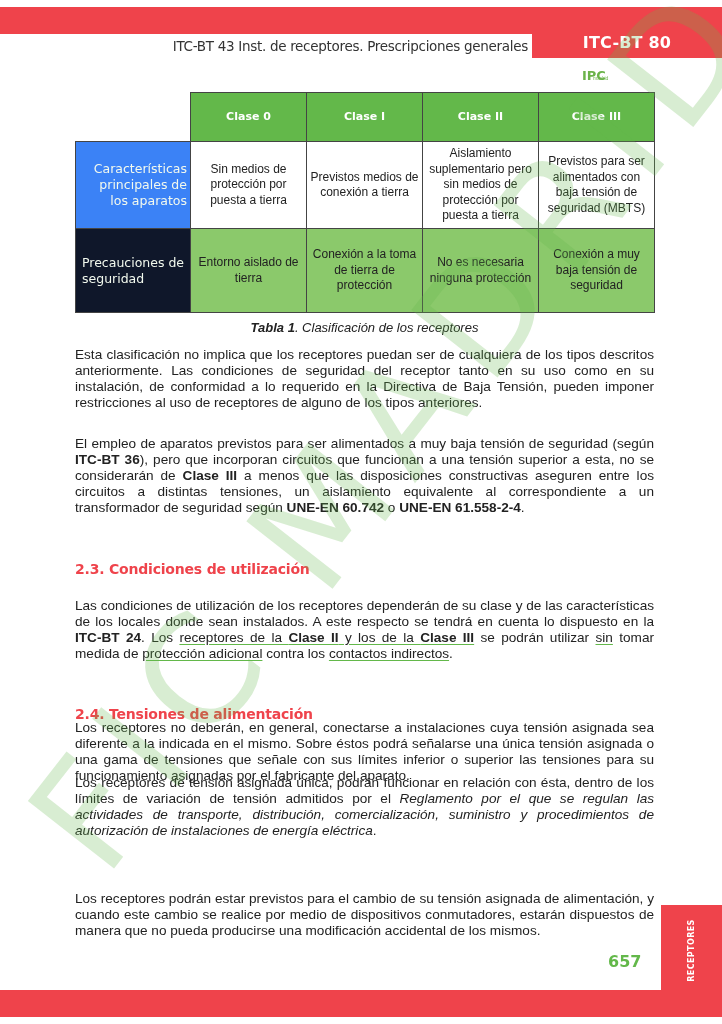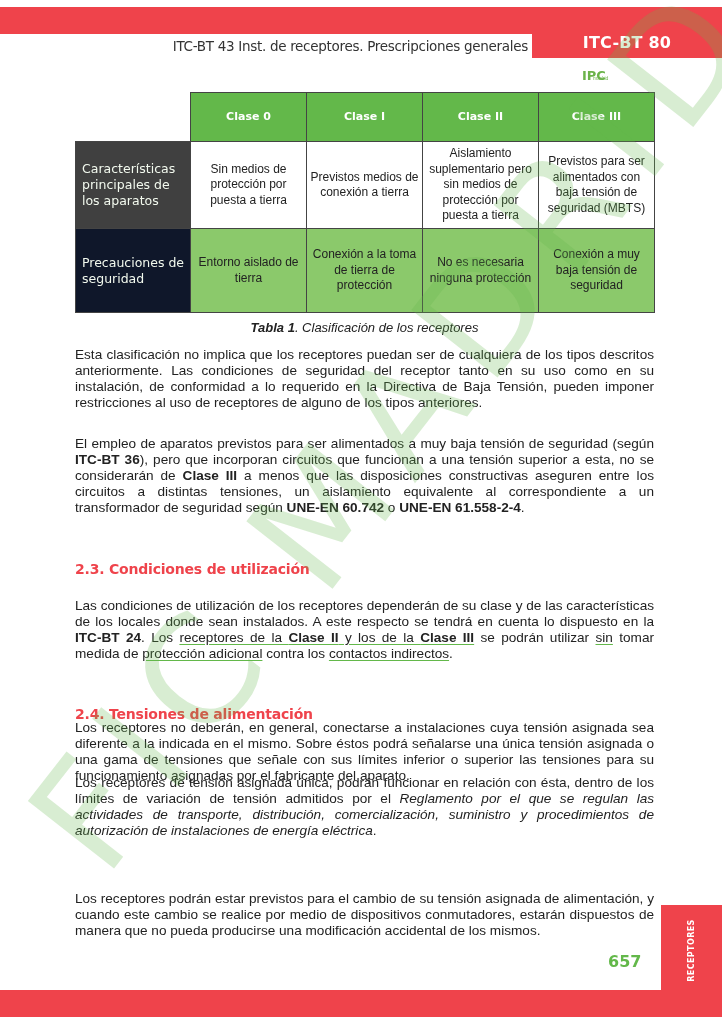--- a/index.html
+++ b/index.html
@@ -21,21 +21,21 @@
 
   table.clasif { position: absolute; left: 75px; top: 92px; border-collapse: collapse; z-index: 1; }
   table.clasif td, table.clasif th { border: 1.2px solid #444; text-align: center; vertical-align: middle;
     font-size: 12px; line-height: 15.5px; color: #222; padding: 0 3px; }
   table.clasif th.corner { border: none; background: transparent; border-bottom: 1.2px solid #444; border-right: 1.2px solid #444; }
   table.clasif th.head { background: #63b84a; color: #fff; height: 49px; width: 116px; font-family: "DejaVu Sans", sans-serif;
     font-size: 11px; font-weight: bold; }
   table.clasif td.rowhead { background: #63b84a; color: #f2f9ee; text-align: left; width: 115px; padding-left: 6px;
     font-family: "DejaVu Sans", sans-serif; font-size: 12.5px; line-height: 16px; }
   table.clasif tr.r1 td { height: 87px; background: #fff; }
-  table.clasif tr.r1 td.rowhead { background: #404040; }
+  table.clasif tr.r1 td.rowhead { background: #3b82f6; text-align: right; }
   table.clasif tr.r2 td { height: 84px; background: #8bc96b; }
   table.clasif tr.r2 td.rowhead { background: #0f172a; }
 
   .caption { position: absolute; left: 75px; width: 579px; top: 320px; text-align: center; font-size: 13px; font-style: italic; color: #222; }
   .caption b { font-weight: bold; }
 
   p.body { position: absolute; left: 75px; width: 579px; font-size: 13.6px; line-height: 16px; text-align: justify; color: #222; z-index: 1; }
   p.body b { font-weight: bold; }
   p.body i { font-style: italic; }
   .u { text-decoration: underline; text-decoration-color: #63b84a; text-underline-offset: 2px; }

